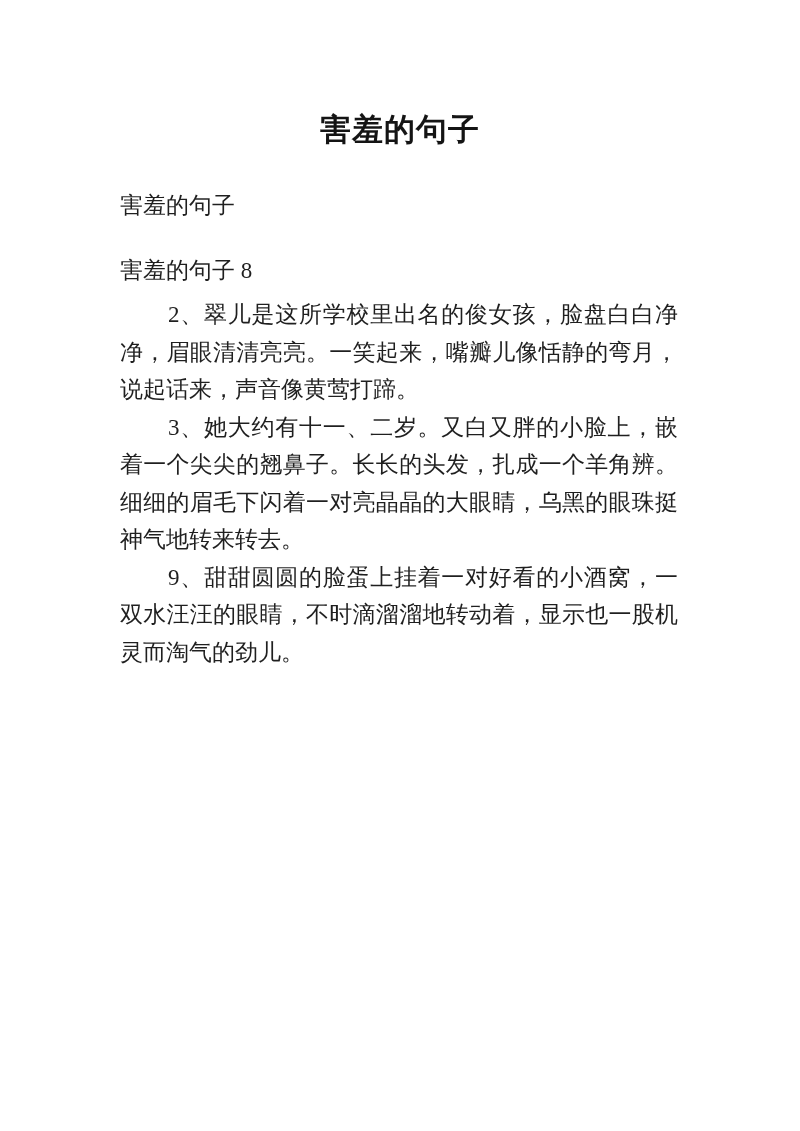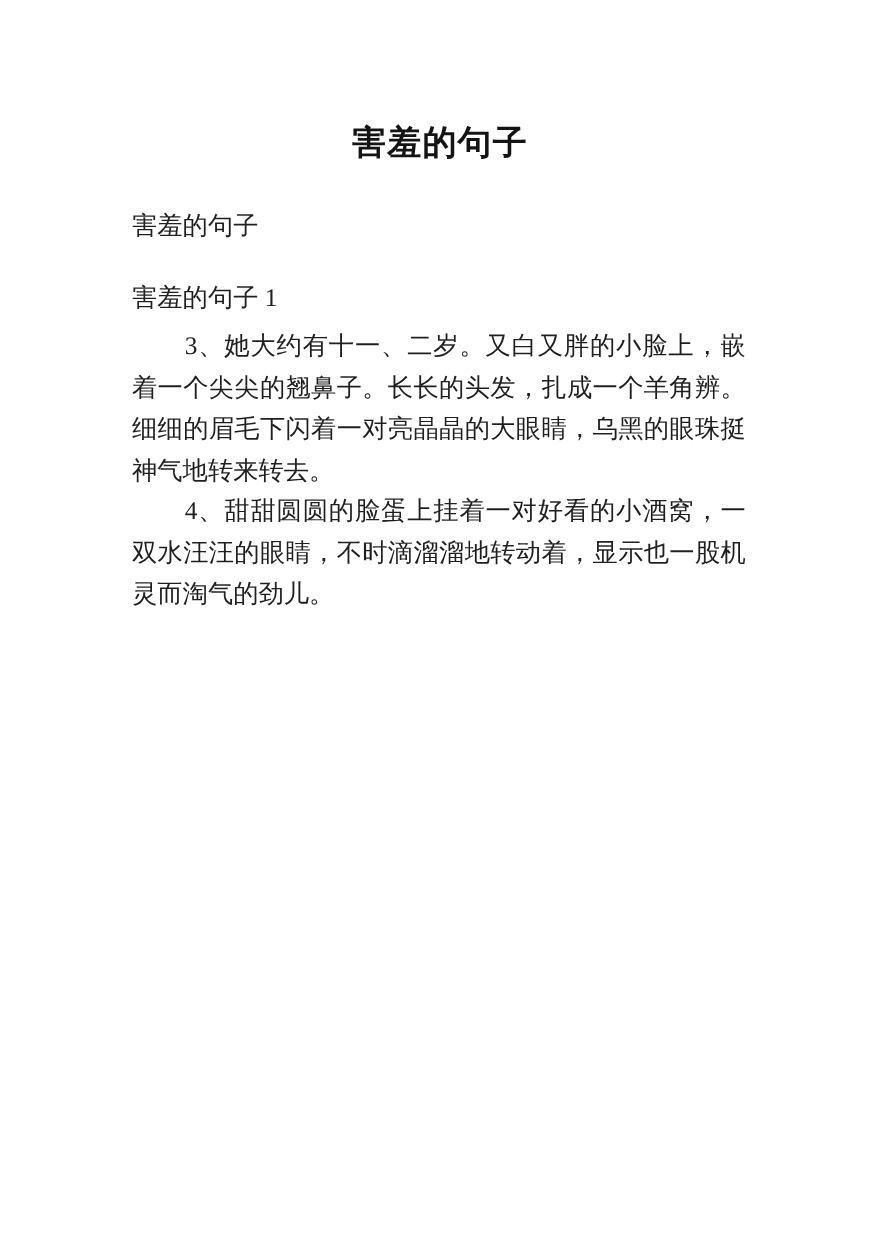--- a/index.html
+++ b/index.html
@@ -50,22 +50,23 @@
 </head>
 <body>
 
 <div class="page">
   <h1 class="doc-title">害羞的句子</h1>
 
   <div class="content">
     <p class="lead-label">害羞的句子</p>
 
 
-    <p class="section-label">害羞的句子 1</p>
+    <p class="section-label">害羞的句子 8</p>
 
 
+    <p class="item indent">2、翠儿是这所学校里出名的俊女孩，脸盘白白净净，眉眼清清亮亮。一笑起来，嘴瓣儿像恬静的弯月，说起话来，声音像黄莺打蹄。</p>
 
     <p class="item indent">3、她大约有十一、二岁。又白又胖的小脸上，嵌着一个尖尖的翘鼻子。长长的头发，扎成一个羊角辨。细细的眉毛下闪着一对亮晶晶的大眼睛，乌黑的眼珠挺神气地转来转去。</p>
 
-    <p class="item indent">4、甜甜圆圆的脸蛋上挂着一对好看的小酒窝，一双水汪汪的眼睛，不时滴溜溜地转动着，显示也一股机灵而淘气的劲儿。</p>
+    <p class="item indent">9、甜甜圆圆的脸蛋上挂着一对好看的小酒窝，一双水汪汪的眼睛，不时滴溜溜地转动着，显示也一股机灵而淘气的劲儿。</p>
 
   </div>
 </div>
 
 </body></html>

